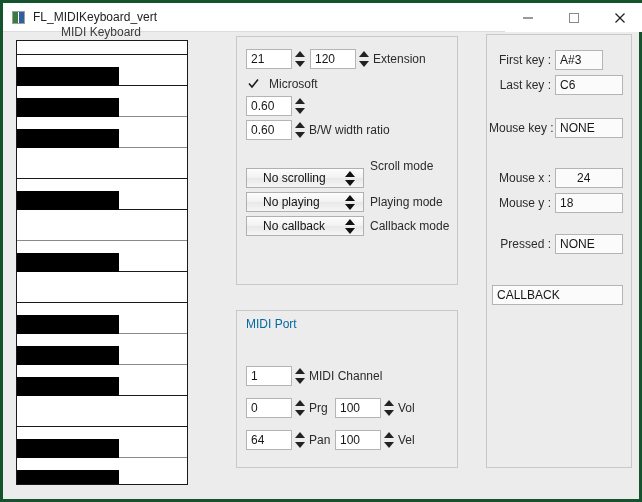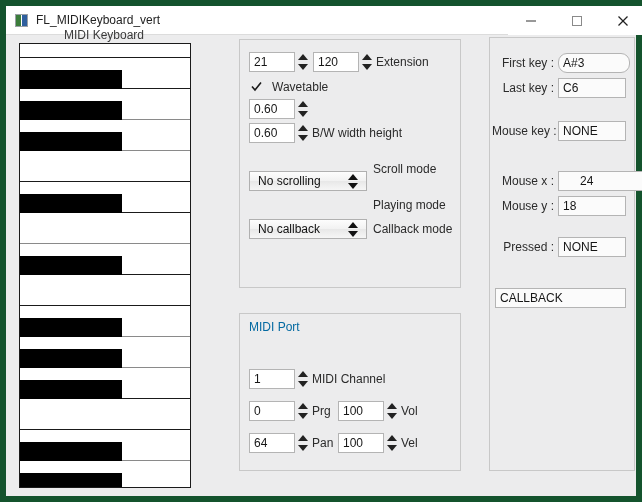--- a/index.html
+++ b/index.html
@@ -9,21 +9,21 @@
   body {
     width: 642px; height: 502px;
     font-family: "Liberation Sans", sans-serif;
     overflow: hidden;
   }
   .window {
     position: absolute;
     left: 0; top: 0;
     width: 642px; height: 502px;
     box-sizing: border-box;
-    border: 6px solid #14532d;
+    border: 3px solid #14532d;
     background: #ececed;
   }
   
   .titlebar {
     position: absolute;
     left: 0; top: 0;
     width: 640px; height: 29px;
     background: #ffffff;
     border-bottom: 1px solid #dcdcdc;
     box-sizing: border-box;
@@ -154,21 +154,21 @@
 
   .combo {
     position: absolute;
     height: 20px;
     background: linear-gradient(to bottom, #fdfdfd 0%, #f2f2f2 48%, #e8e8e8 52%, #f6f6f6 100%);
     border: 1px solid #b0b0b0;
     box-sizing: border-box;
     font-size: 12px;
     color: #111111;
     line-height: 18px;
-    padding-left: 8px;
+    padding-left: 16px;
     white-space: nowrap;
     overflow: hidden;
   }
   .combo .arrows {
     position: absolute;
     right: 7px; top: 0; width: 11px; height: 18px;
   }
   .combo .arrows .up, .combo .arrows .dn {
     position: absolute;
     left: 0;
@@ -263,44 +263,51 @@
       <span class="up"></span>
         <span class="dn"></span>
     </div>
     <div class="lbl" style="left:136px; top:13px;">Extension</div>
 
     <div class="chk" style="left:10px; top:40px;">
       <svg width="13" height="13" viewBox="0 0 13 13">
         <path d="M2 6.5 L5 10 L11 2.5" fill="none" stroke="#1a1a1a" stroke-width="1.6"></path>
       </svg>
     </div>
-    <div class="chk-label" style="left:32px; top:39px;">Wavetable</div>
+    <div class="chk-label" style="left:32px; top:39px;">Microsoft</div>
 
     <div class="field" style="left:9px; top:59px; width:46px;">0.60</div>
     <div class="spin" style="left:57px; top:59px;">
       <span class="up"></span>
         <span class="dn"></span>
     </div>
 
     <div class="field" style="left:9px; top:83px; width:46px;">0.60</div>
     <div class="spin" style="left:57px; top:83px;">
       <span class="up"></span>
         <span class="dn"></span>
     </div>
-    <div class="lbl" style="left:72px; top:84px;">B/W width height</div>
+    <div class="lbl" style="left:72px; top:84px;">B/W width ratio</div>
 
     <div class="combo" style="left:9px; top:131px; width:118px;">
       <span>No scrolling</span>
       <span class="arrows">
           <span class="up"></span>
           <span class="dn"></span>
         </span>
     </div>
     <div class="lbl" style="left:133px; top:120px;">Scroll mode</div>
 
+    <div class="combo" style="left:9px; top:155px; width:118px;">
+      <span>No playing</span>
+      <span class="arrows">
+          <span class="up"></span>
+          <span class="dn"></span>
+        </span>
+    </div>
     <div class="lbl" style="left:133px; top:156px;">Playing mode</div>
 
     <div class="combo" style="left:9px; top:179px; width:118px;">
       <span>No callback</span>
       <span class="arrows">
           <span class="up"></span>
           <span class="dn"></span>
         </span>
     </div>
     <div class="lbl" style="left:133px; top:180px;">Callback mode</div>
@@ -342,30 +349,30 @@
     <div class="spin" style="left:146px; top:119px;">
       <span class="up"></span>
         <span class="dn"></span>
     </div>
     <div class="lbl" style="left:161px; top:120px;">Vel</div>
   </div>
 
   <div class="panel" id="panel-status">
 
     <div class="lbl right" style="left:2px; top:16px; width:62px;">First key :</div>
-    <div class="field ro" style="left:68px; top:15px; width:72px;border-radius:9px;">A#3</div>
+    <div class="field ro" style="left:68px; top:15px; width:48px;">A#3</div>
 
     <div class="lbl right" style="left:2px; top:41px; width:62px;">Last  key :</div>
     <div class="field ro" style="left:68px; top:40px; width:68px;">C6</div>
 
     <div class="lbl right" style="left:2px; top:84px; width:62px;">Mouse  key :</div>
     <div class="field ro" style="left:68px; top:83px; width:68px;">NONE</div>
 
     <div class="lbl right" style="left:2px; top:134px; width:62px;">Mouse x :</div>
-    <div class="field ro" style="left:68px; top:133px; width:88px;padding-left:21px;">24</div>
+    <div class="field ro" style="left:68px; top:133px; width:68px;padding-left:21px;">24</div>
 
     <div class="lbl right" style="left:2px; top:159px; width:62px;">Mouse y :</div>
     <div class="field ro" style="left:68px; top:158px; width:68px;">18</div>
 
     <div class="lbl right" style="left:2px; top:200px; width:62px;">Pressed :</div>
     <div class="field ro" style="left:68px; top:199px; width:68px;">NONE</div>
 
     <div class="field ro" style="left:5px; top:250px; width:131px;">CALLBACK</div>
   </div>
 

